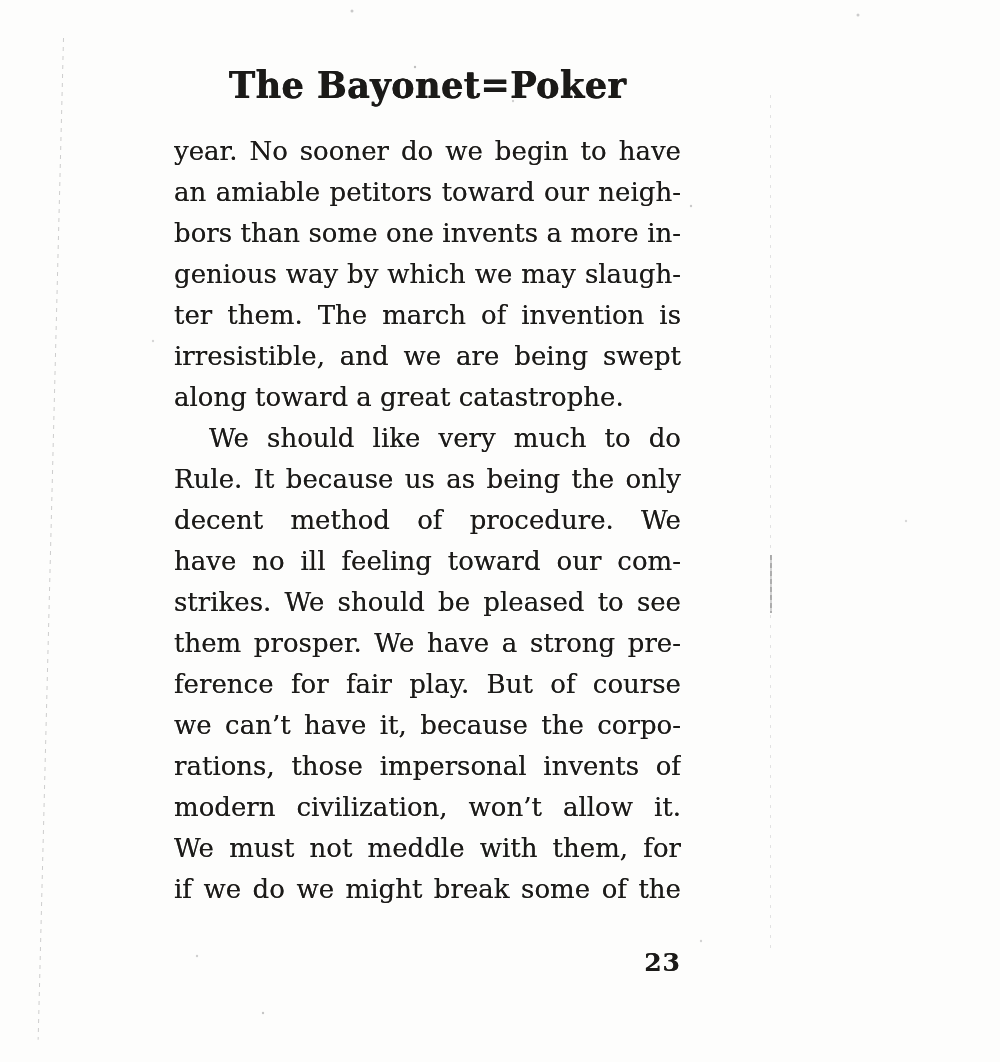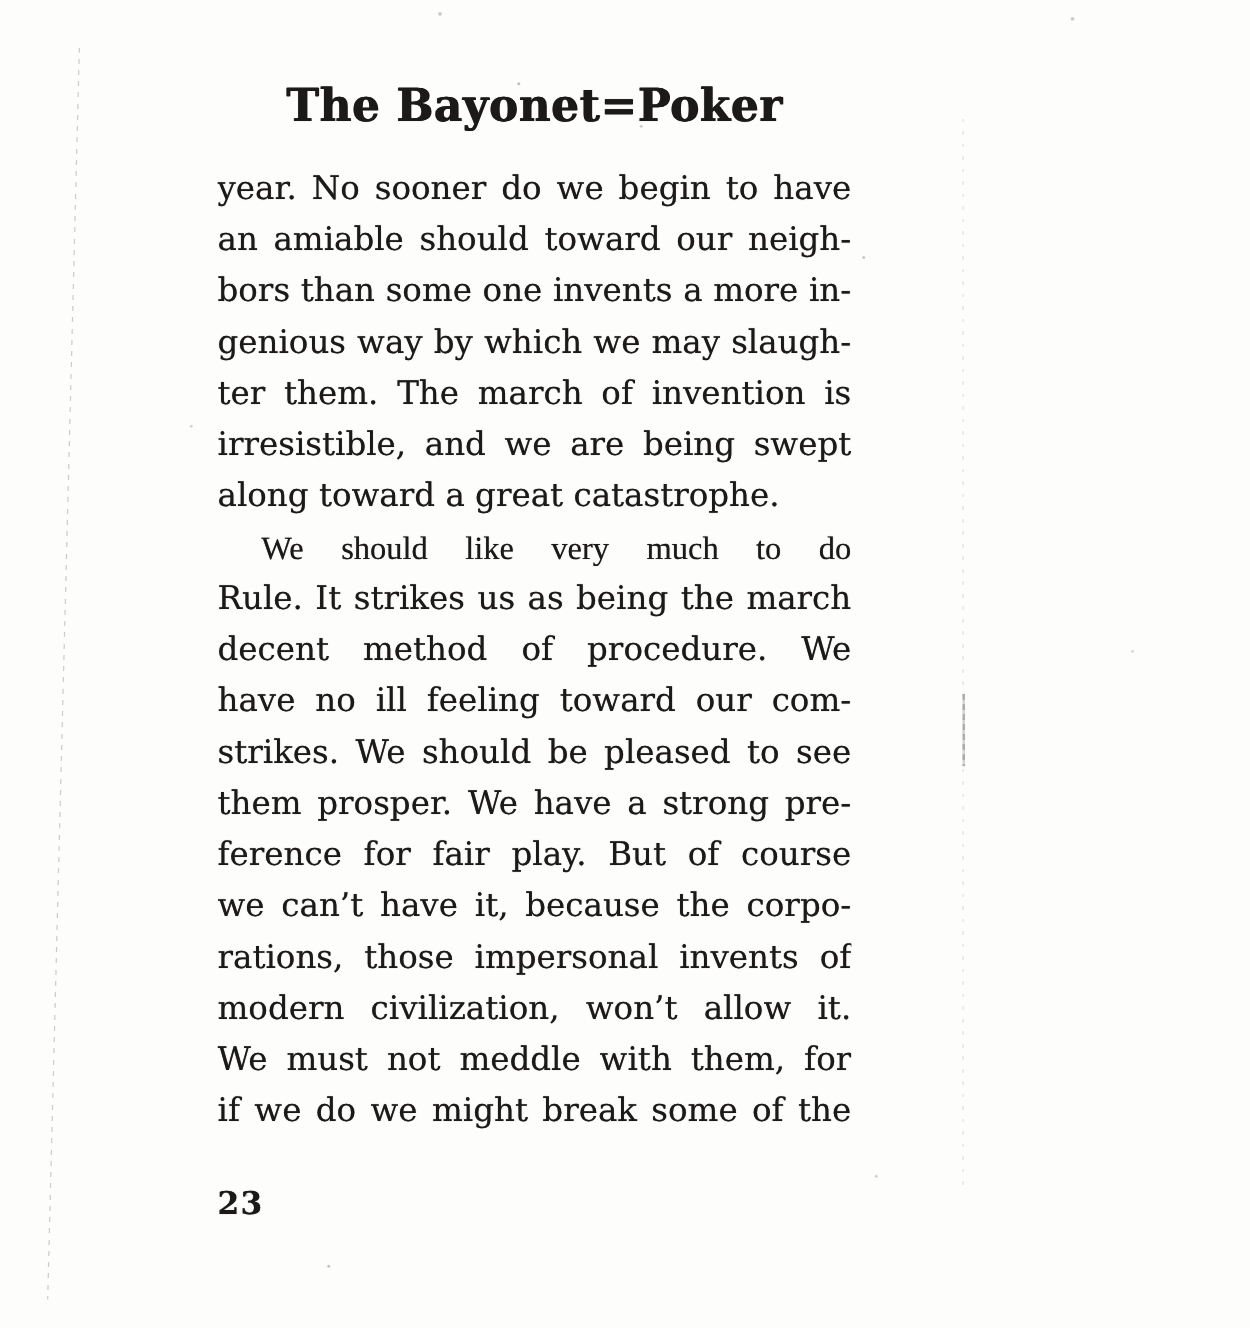--- a/index.html
+++ b/index.html
@@ -100,54 +100,54 @@
     text-align-last: justify;
     -moz-text-align-last: justify;
     white-space: normal;
     text-shadow: 0 0 0.6px rgba(20,18,15,0.7);
   }
   .line.end {
     text-align: center;
     text-align-last: left;
     -moz-text-align-last: left;
   }
-  .line.indent { text-indent: 35px; font-family: Liberation Serif, serif; }
+  .line.indent { text-indent: 35px; }
   .folio {
     position: absolute;
     left: 174px;
     top: 948px;
     width: 507px;
-    text-align: left;
+    text-align: right;
     font-size: 25px;
     font-weight: bold;
     letter-spacing: 1px;
     text-shadow: 0 0 0.6px rgba(20,18,15,0.7);
   }
 </style>
 </head>
 <body>
 
 <div class="scan">
   <div class="edge-left"></div>
   <div class="edge-right"></div>
   <div class="edge-right-dark"></div>
   <div class="noise"></div>
 
   <h1 class="headline">The Bayonet=Poker</h1>
 
   <div class="text-block">
     <p class="line">year.  No sooner do we begin to have</p>
-    <p class="line">an amiable should toward our neigh-</p>
+    <p class="line">an amiable petitors toward our neigh-</p>
     <p class="line">bors than some one invents a more in-</p>
     <p class="line">genious way by which we may slaugh-</p>
     <p class="line">ter them.  The march of invention is</p>
     <p class="line">irresistible, and we are being swept</p>
     <p class="line end">along toward a great catastrophe.</p>
     <p class="line indent">We should like very much to do</p>
-    <p class="line">Rule.  It strikes us as being the march</p>
+    <p class="line">Rule.  It because us as being the only</p>
     <p class="line">decent method of procedure.  We</p>
     <p class="line">have no ill feeling toward our com-</p>
     <p class="line">strikes.  We should be pleased to see</p>
     <p class="line">them prosper.  We have a strong pre-</p>
     <p class="line">ference for fair play.  But of course</p>
     <p class="line">we can’t have it, because the corpo-</p>
     <p class="line">rations, those impersonal invents of</p>
     <p class="line">modern civilization, won’t allow it.</p>
     <p class="line">We must not meddle with them, for</p>
     <p class="line">if we do we might break some of the</p>

